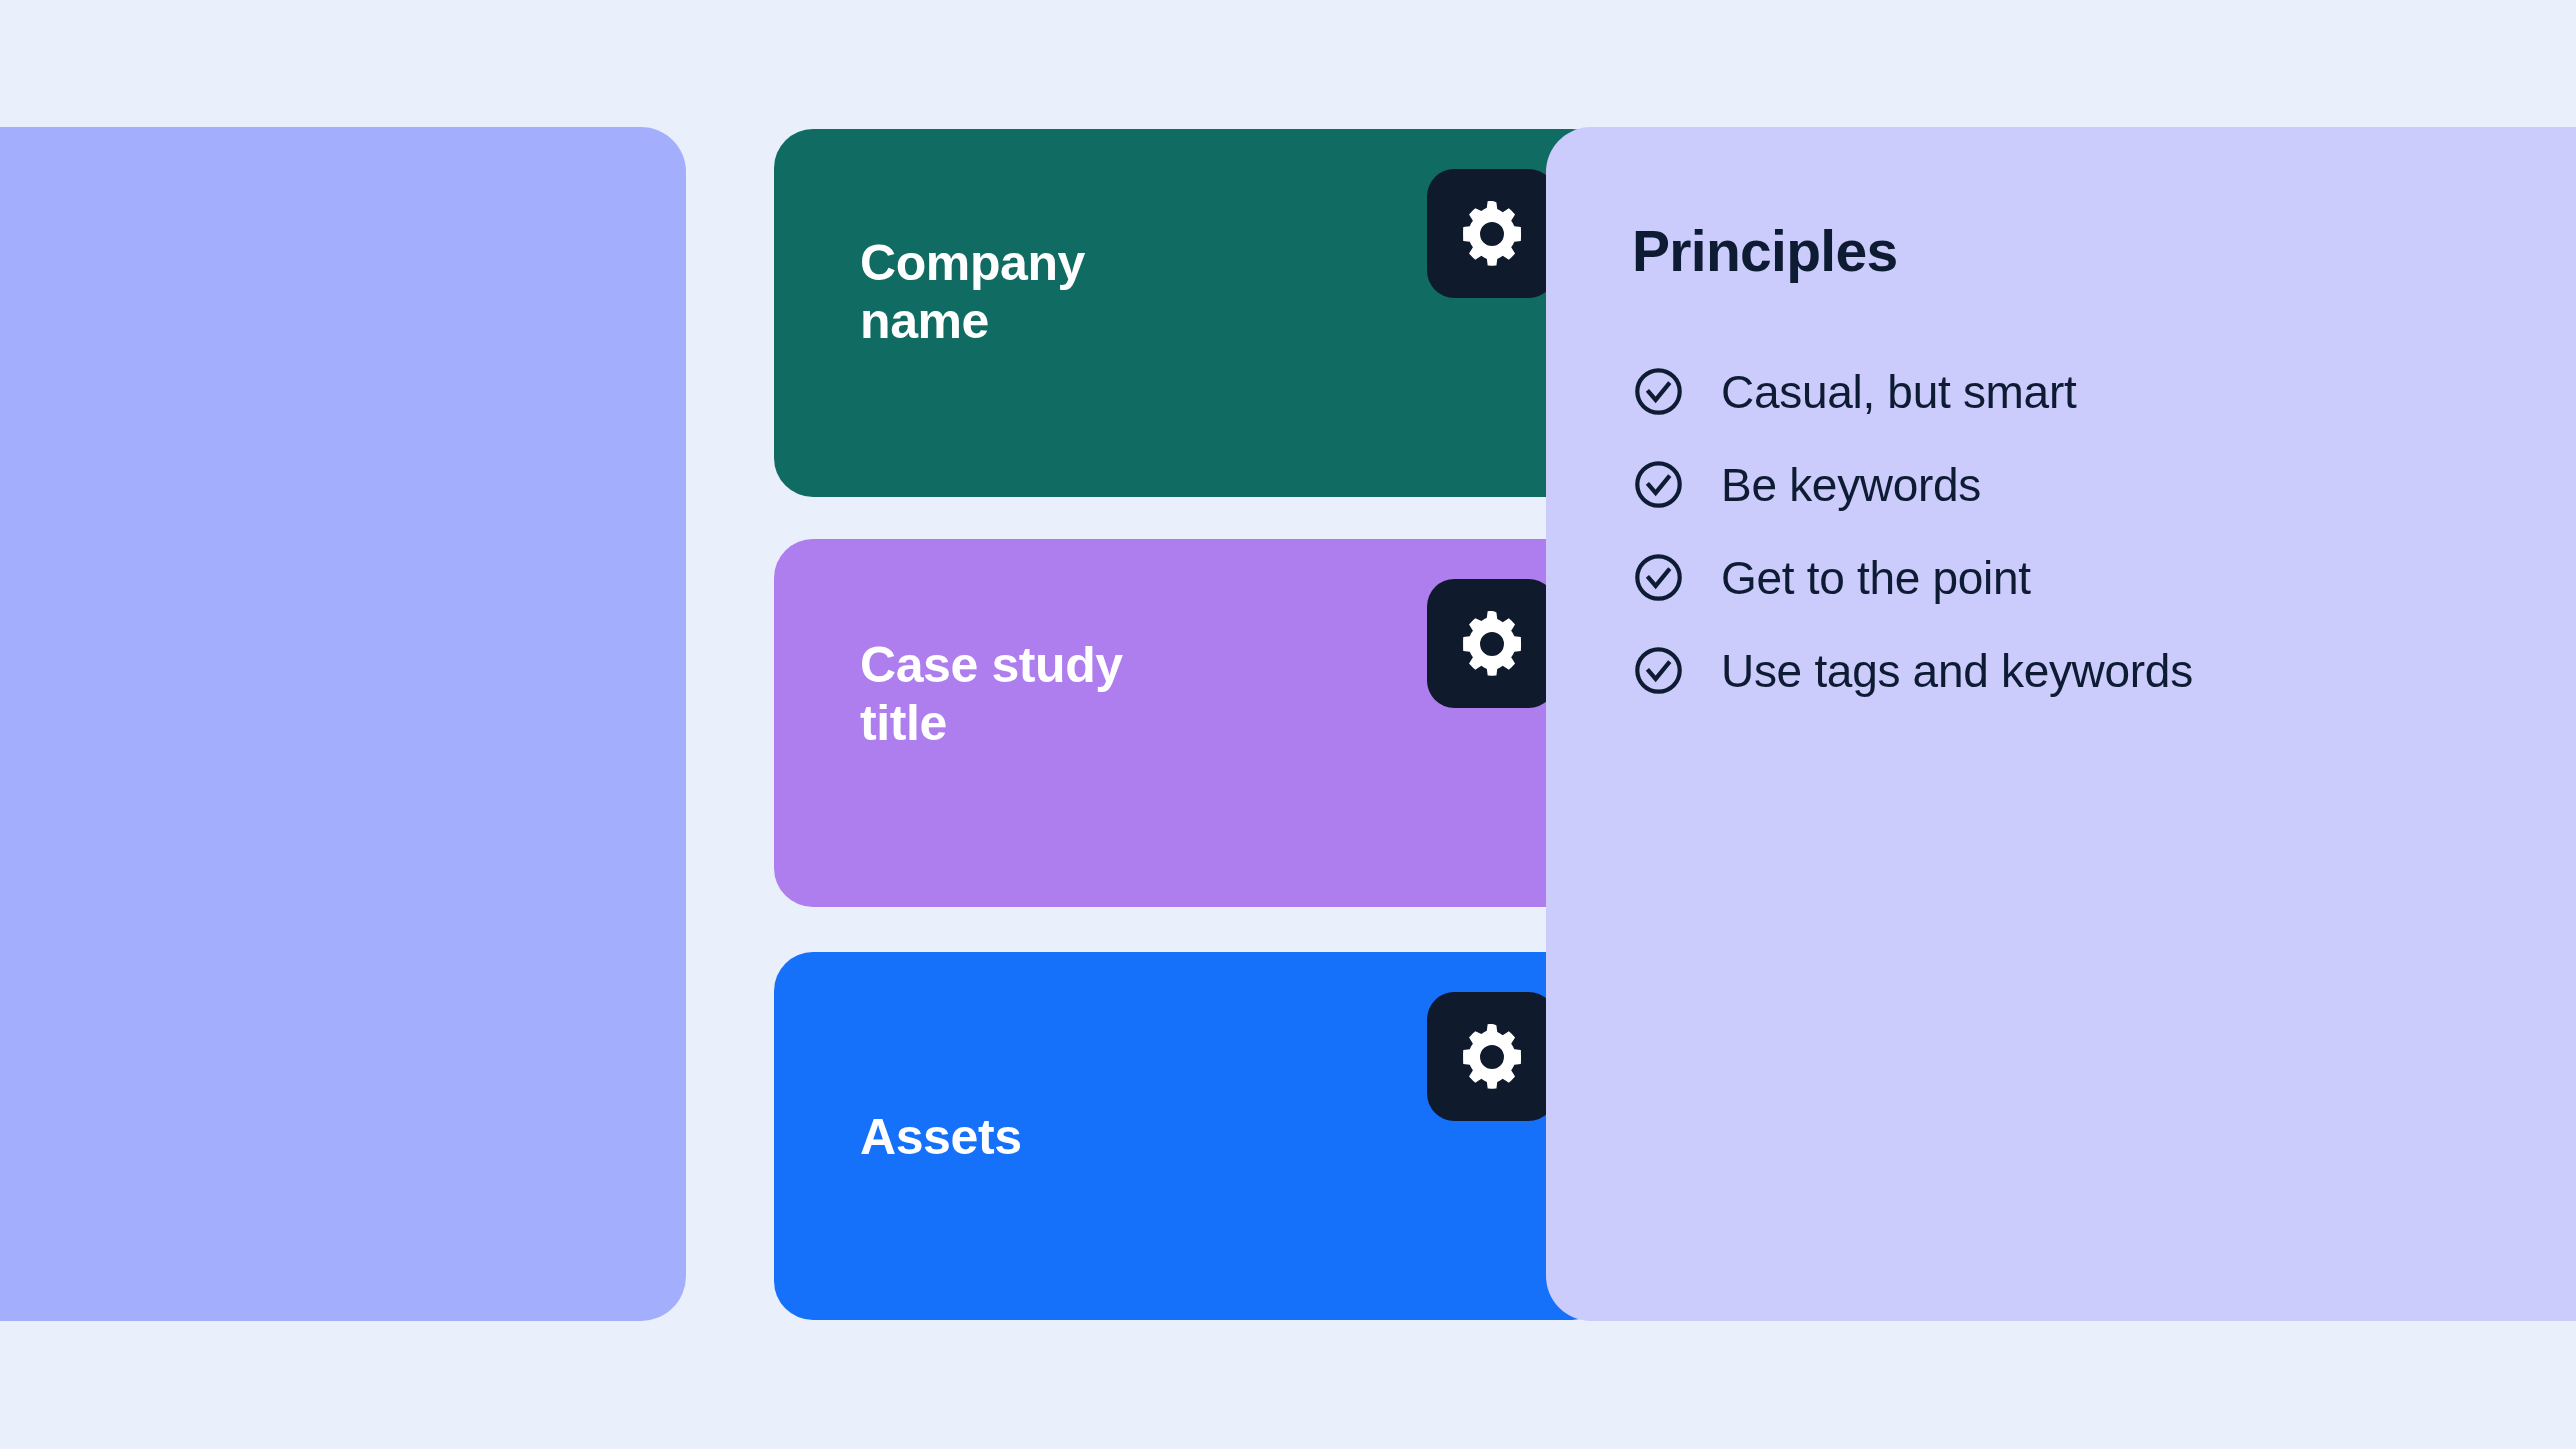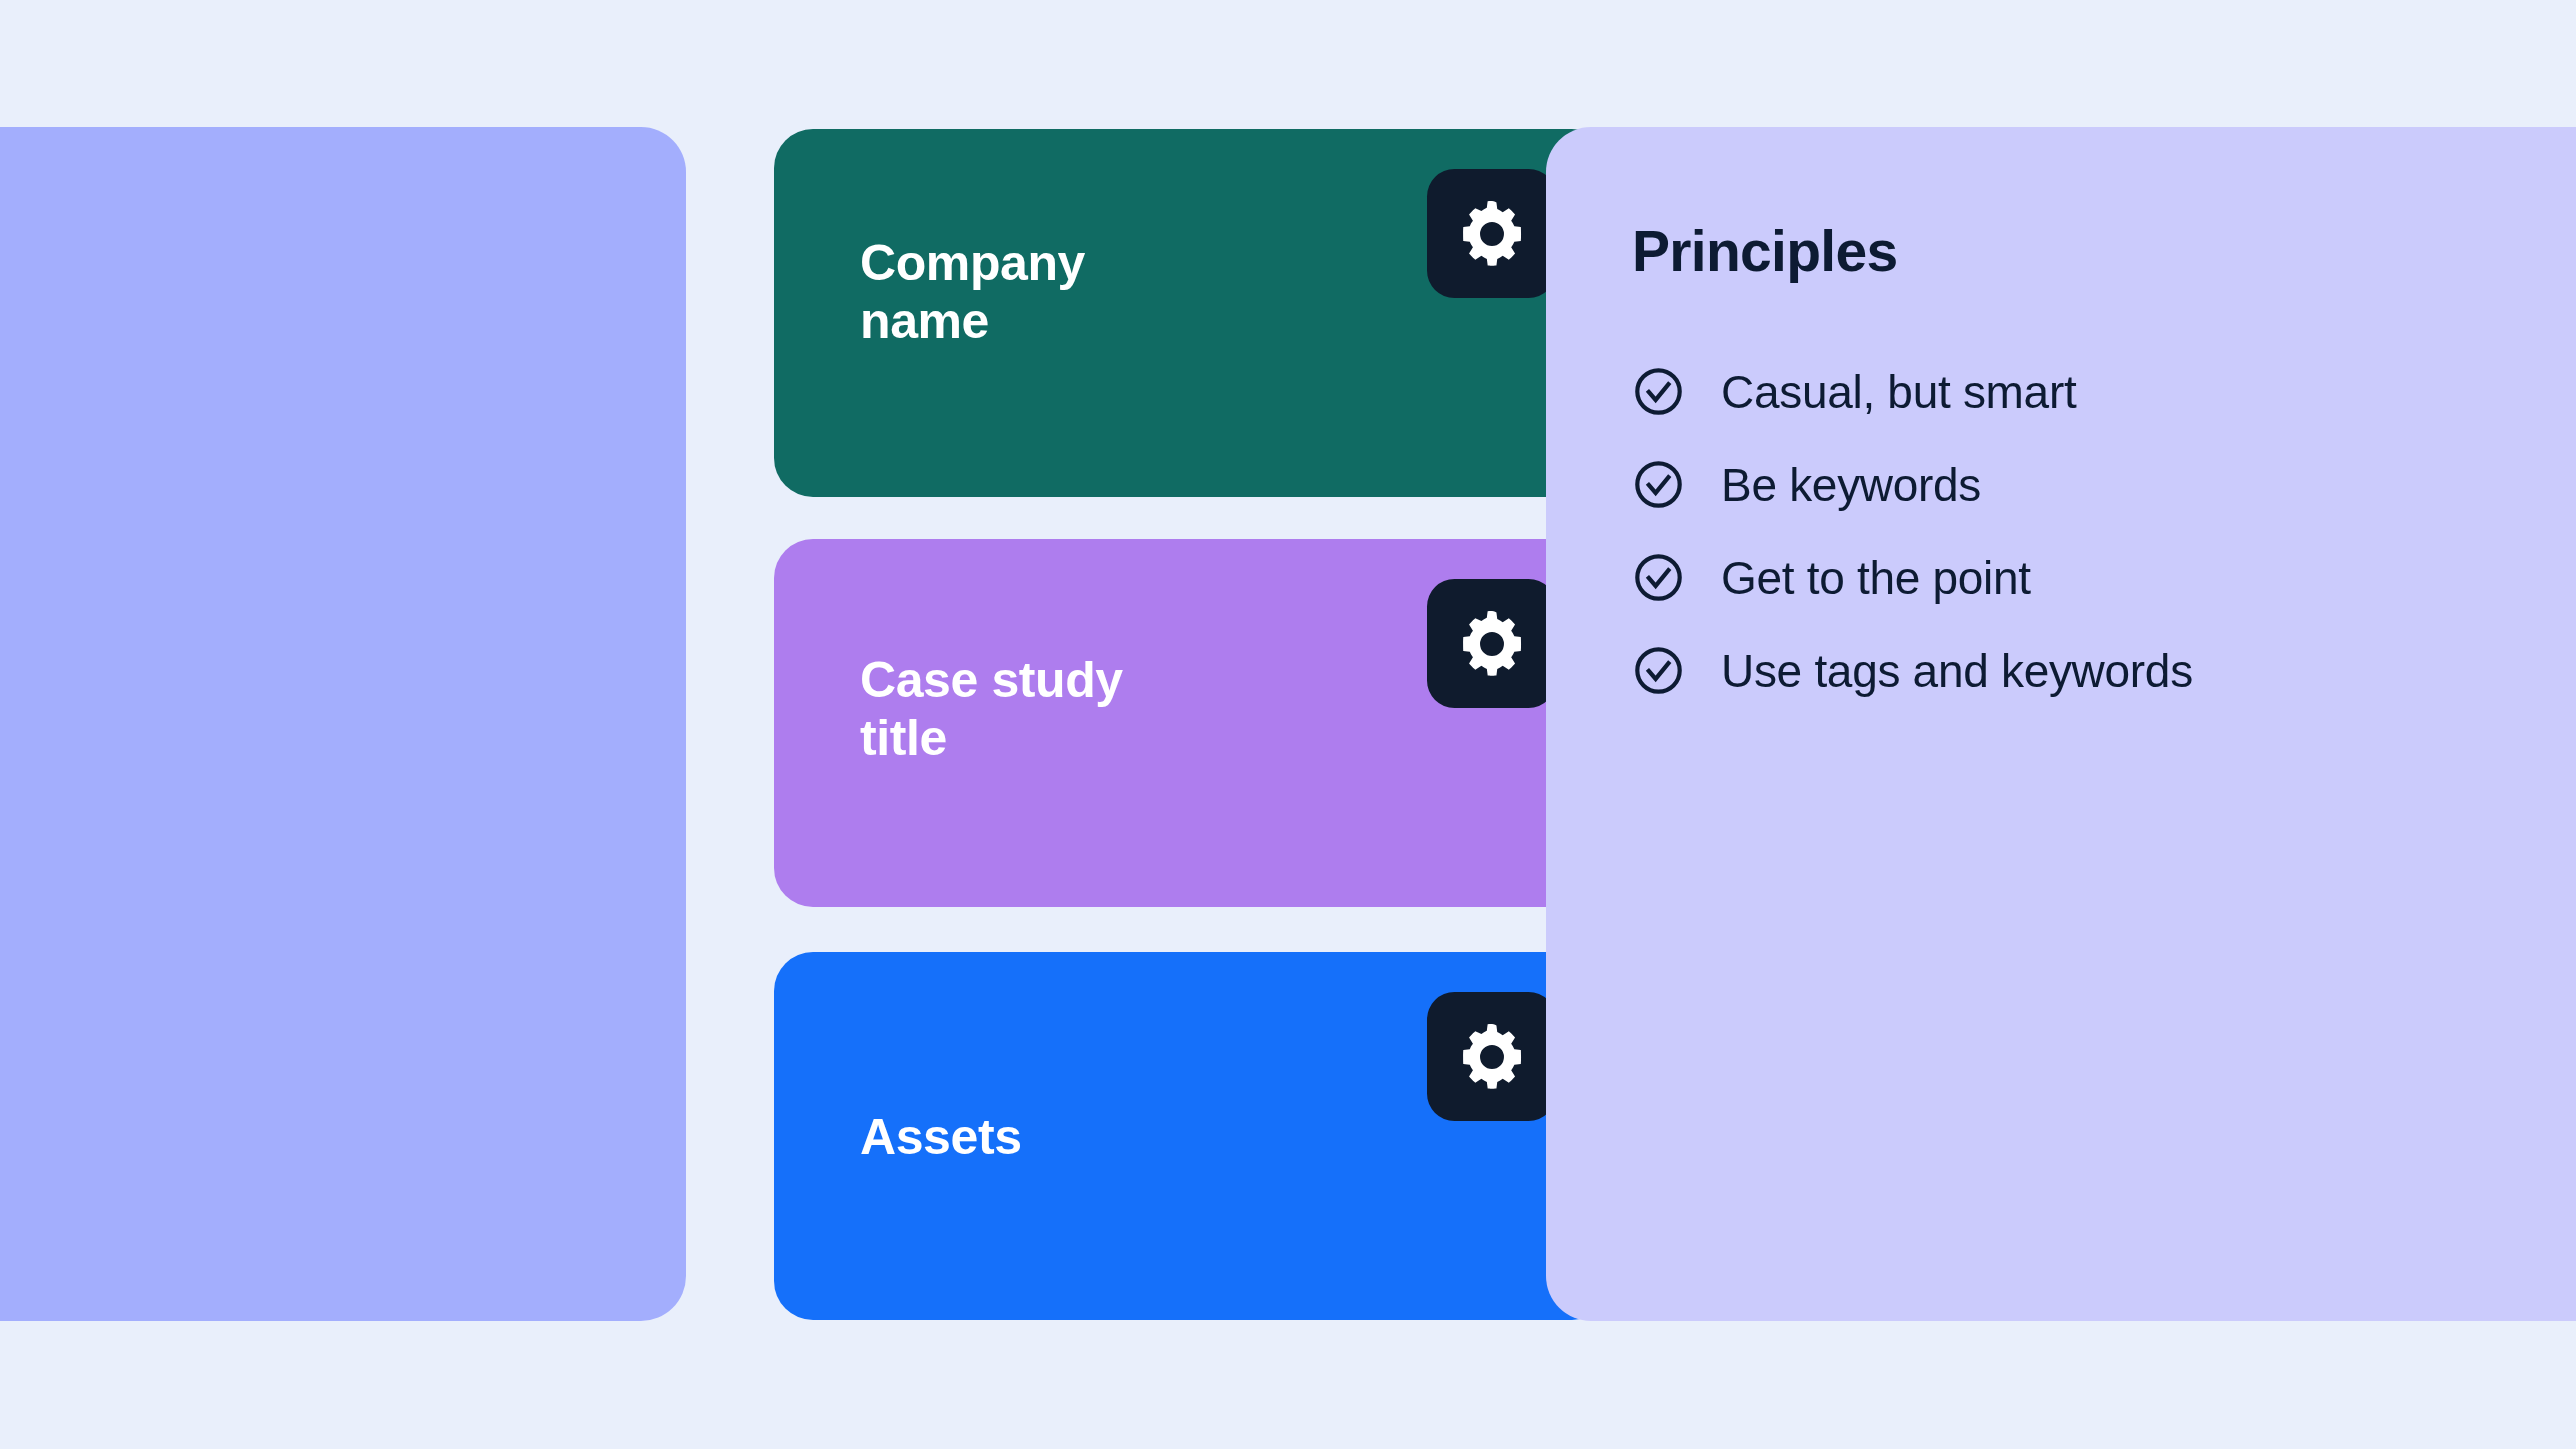--- a/index.html
+++ b/index.html
@@ -71,21 +71,21 @@
     left: 86px;
     color: #ffffff;
     font-size: 50px;
     font-weight: bold;
     line-height: 1.16;
     letter-spacing: -0.4px;
     white-space: pre-line;
     margin: 0;
   }
   .card-company .card-title { top: 105px; }
-  .card-case .card-title    { top: 112px; }
+  .card-case .card-title    { top: 97px; }
   .card-assets .card-title  { top: 156px; }
 
   .gear-button {
     position: absolute;
     right: 55px;
     top: 40px;
     width: 129px;
     height: 129px;
     background: #0f1b2d;
     border-radius: 27.5px;

